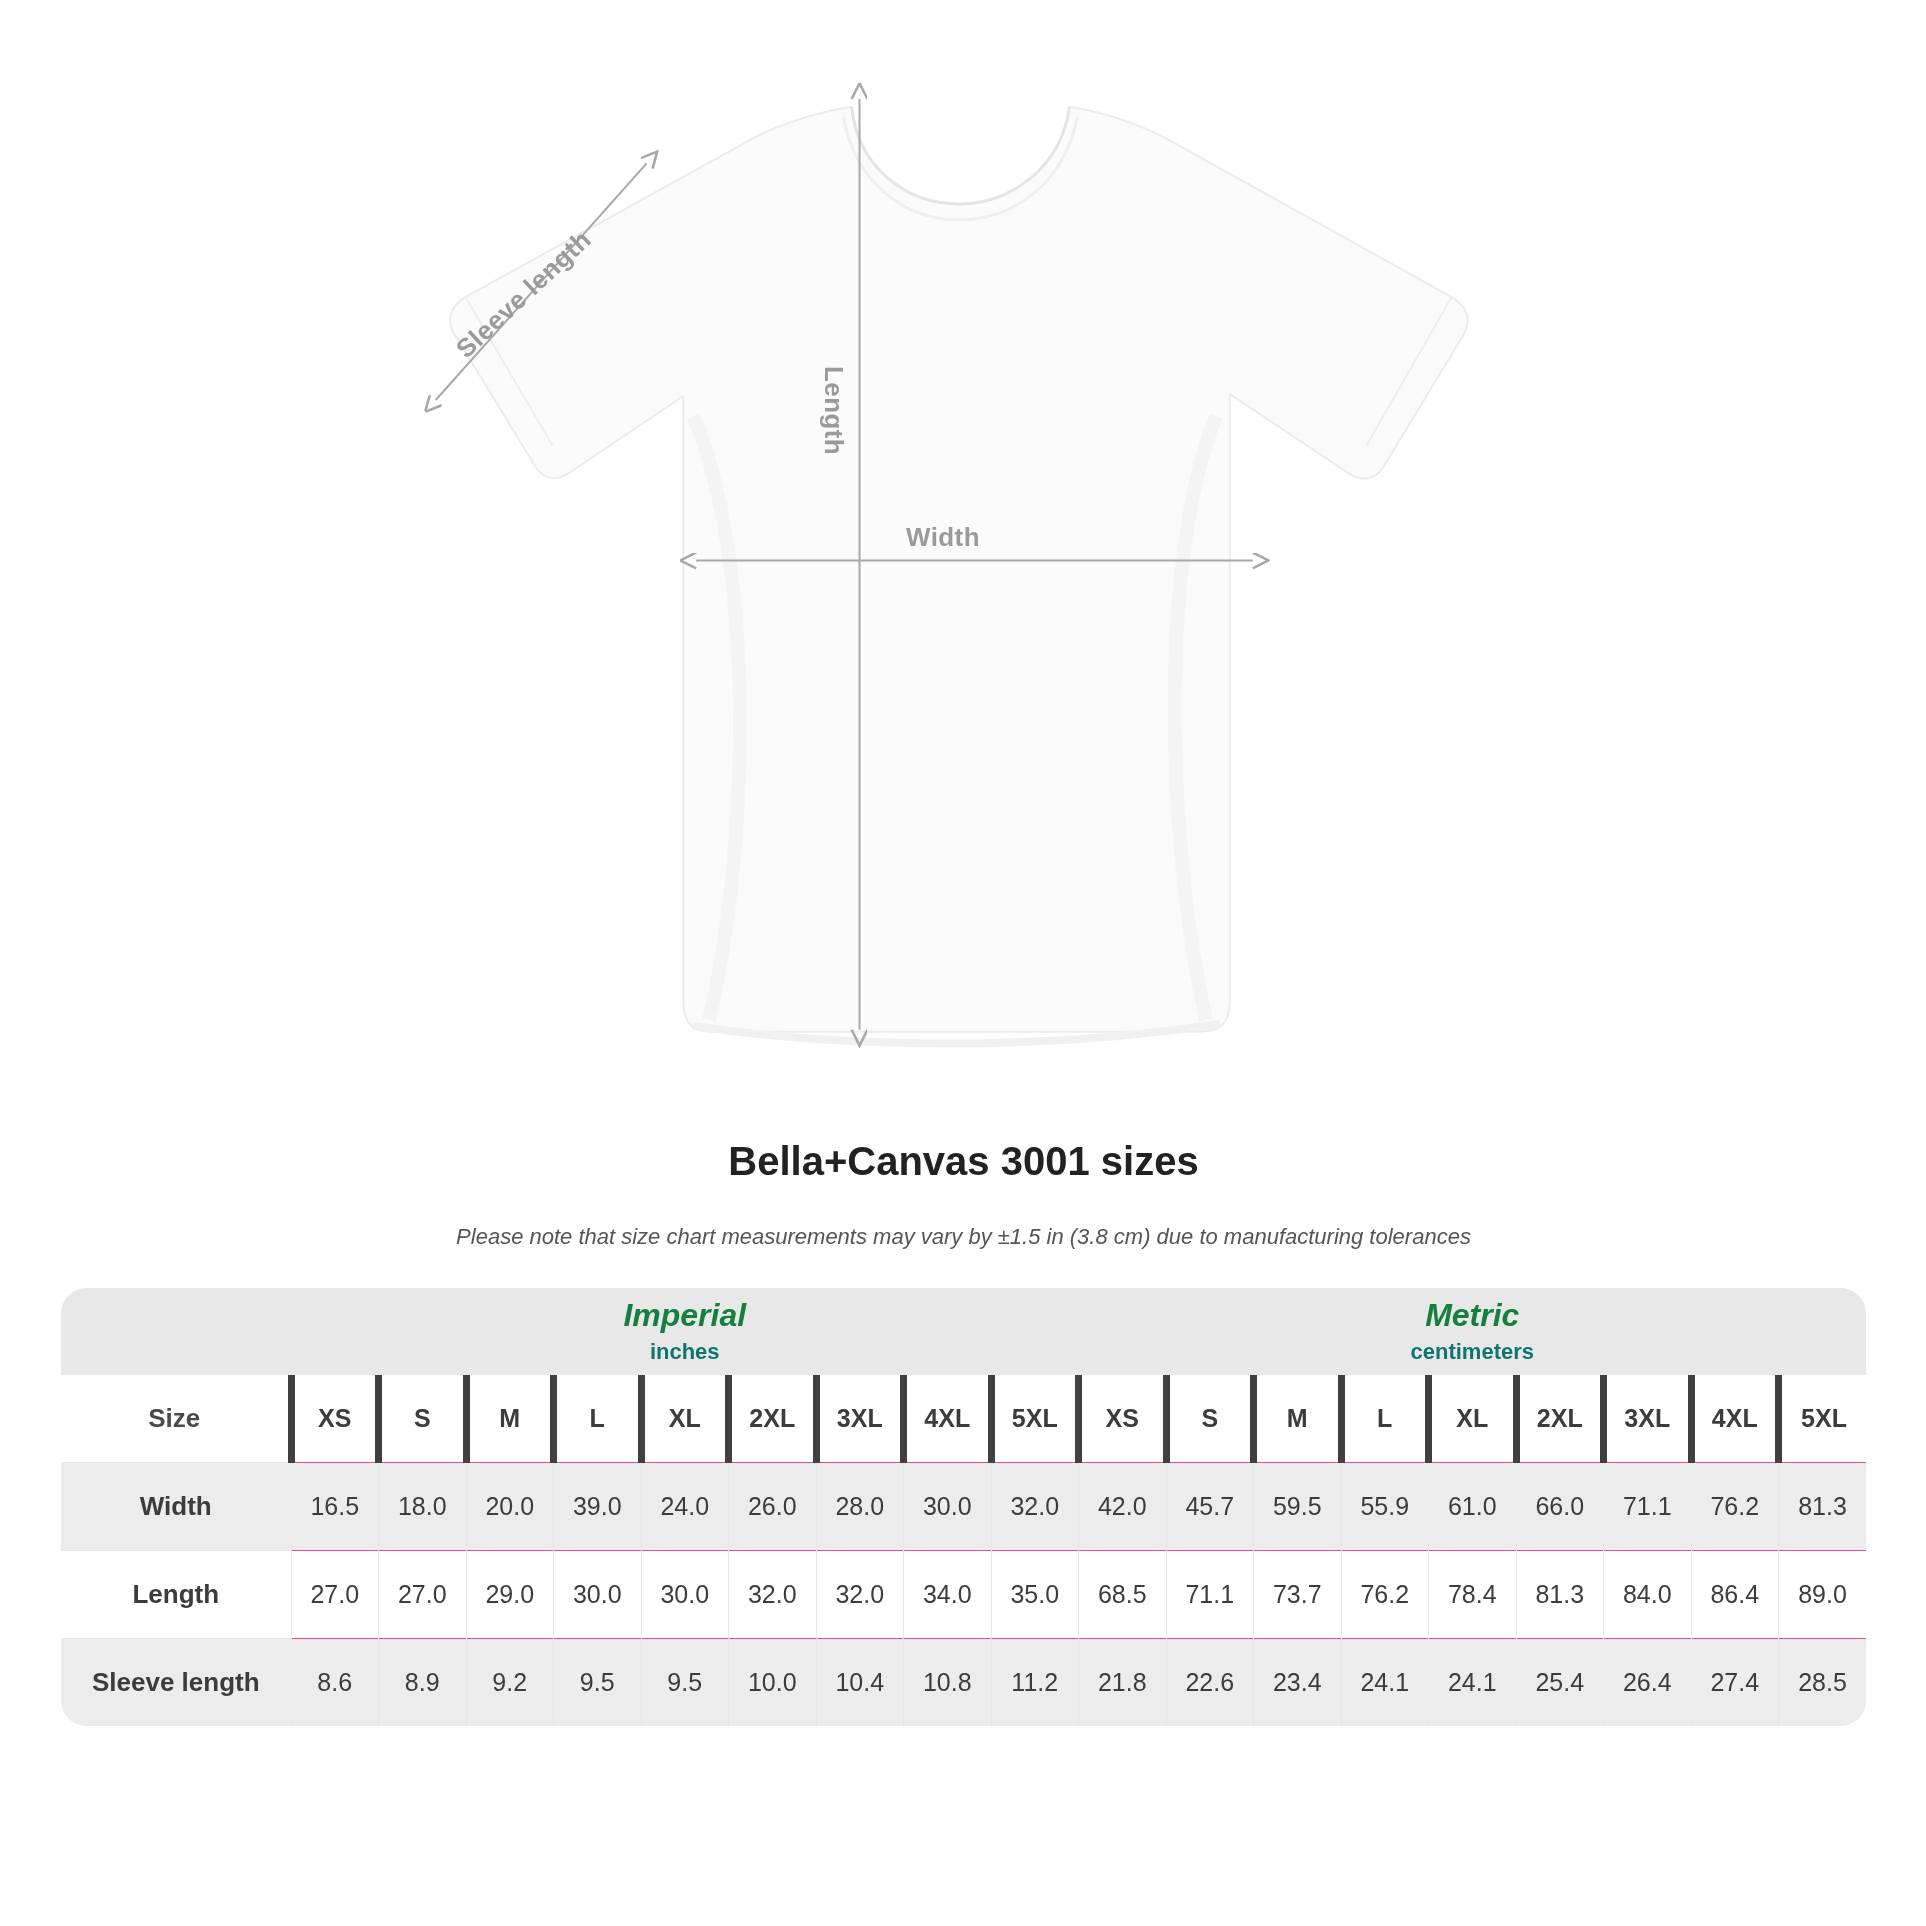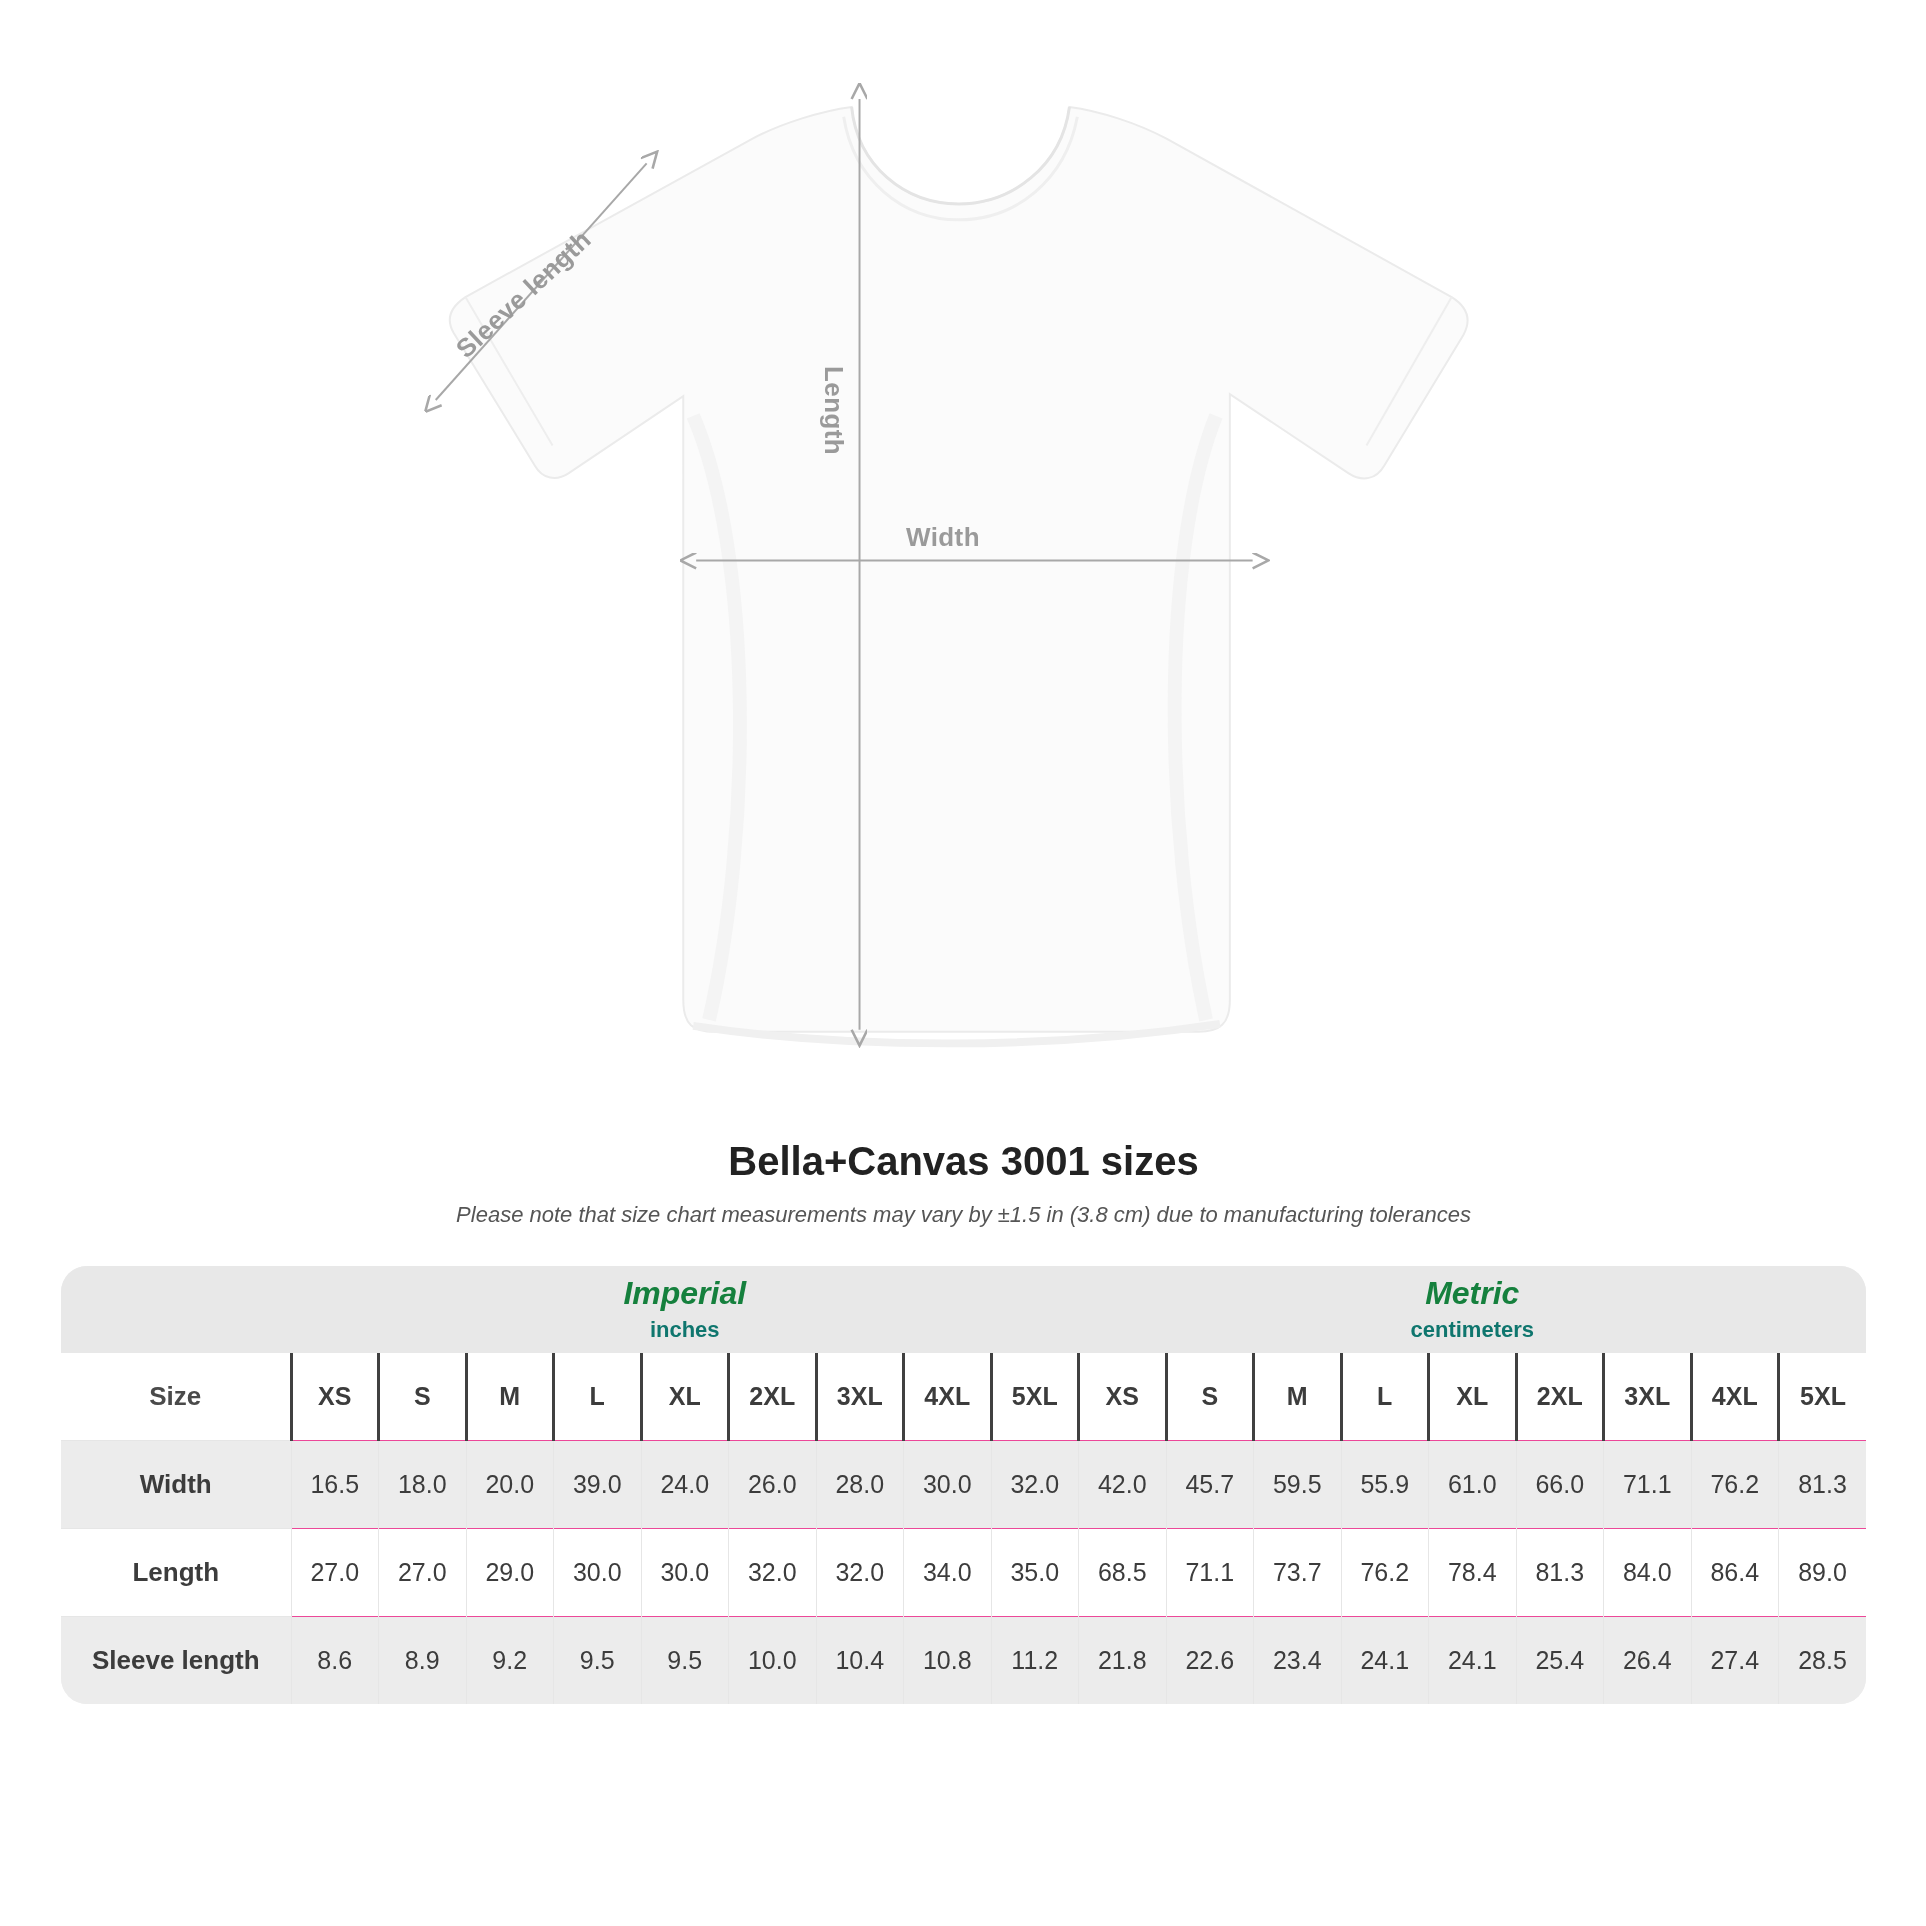--- a/index.html
+++ b/index.html
@@ -62,21 +62,21 @@
     font-size: 40px;
     font-weight: bold;
     color: #222222;
     margin-top: 30px;
   }
   .chart-note {
     text-align: center;
     font-size: 22px;
     font-style: italic;
     color: #555555;
-    margin-top: 18px;
+    margin-top: 40px;
   }
 
   
   .table-wrap {
     margin: 38px 61px 0 61px;
     border-radius: 26px;
     overflow: hidden;
     background: #eeeeee;
   }
   table.size-table {
@@ -107,21 +107,21 @@
   }
   .unit-sub {
     font-size: 22px;
     color: #0f766e;
     line-height: 1.5;
   }
   .head-row th {
     background: #ffffff;
     font-weight: bold;
     color: #4a4a4a;
-    border-right: 3px solid #404040;
+    border-right: 7px solid #404040;
   }
   .head-row th:last-child { border-right: none; }
   .head-row th.rowlabel {
     background: #ffffff;
     font-size: 26px;
     color: #4a4a4a;
   }
   .data-row td {
     border-right: 1px solid #e6e6e6;
     border-top: 1px solid #ec4899;

